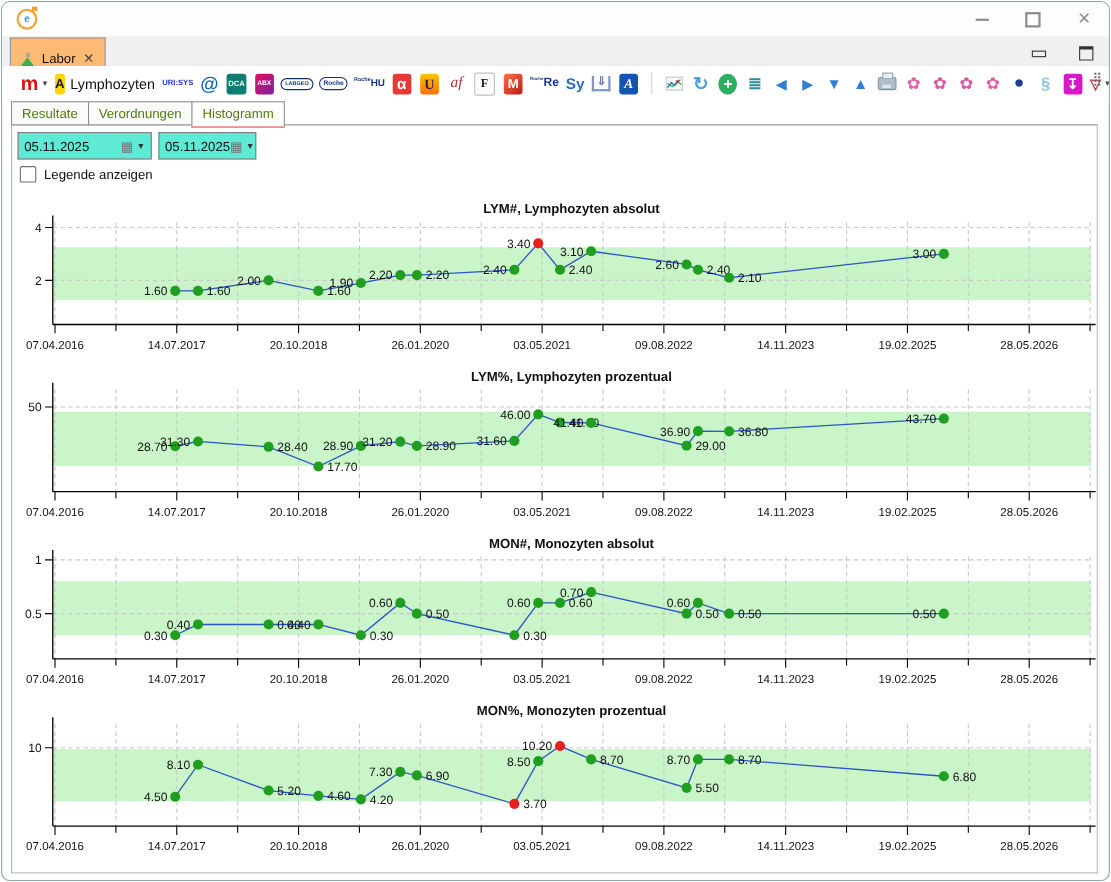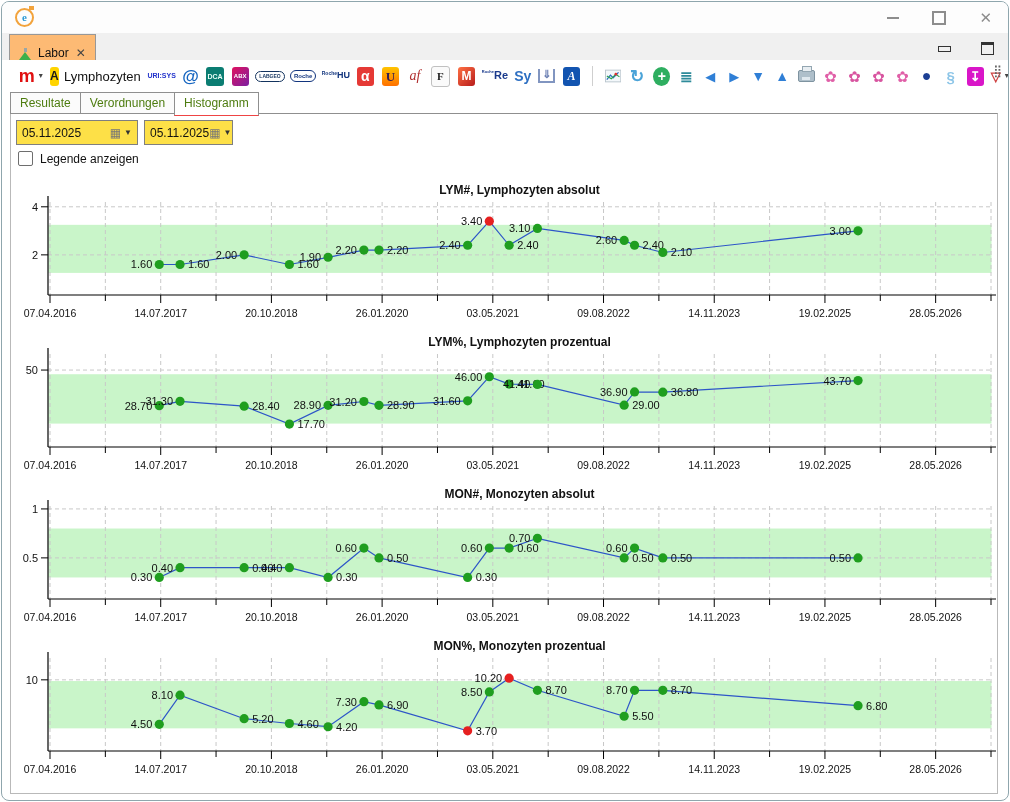--- a/index.html
+++ b/index.html
@@ -41,21 +41,21 @@
   .tray{border-bottom:2px solid #8195c0;border-left:2px solid #8195c0;border-right:2px solid #8195c0;padding:0 2px 1px 2px;}
   .overflow-grip{position:absolute;right:6px;top:62px;color:#666;font-size:12px;}
   
   .inner-tabs{position:absolute;top:90px;left:8px;display:flex;z-index:3;}
   .itab{height:20px;padding:0 9px;line-height:20px;font-size:12px;background:#fbfbfb;border:1px solid #8f8f8f;
         margin-right:-1px;color:#4d7c0f;}
   .itab.active{background:#fff;height:22px;border-bottom:1px solid #ef4444;position:relative;z-index:4;}
   .tab-panel{position:absolute;left:8px;right:10px;top:111px;bottom:6px;background:#fff;
              border:1px solid #b9b9b9;border-top:1px solid #8f8f8f;}
   
-  .date-field{position:absolute;top:118px;height:25px;border:1px solid #7f7f7f;background:#fde047;display:flex;
+  .date-field{position:absolute;top:118px;height:25px;border:1px solid #7f7f7f;background:#5eead4;display:flex;
               align-items:center;font-size:12px;color:#111;padding:0 5px;box-sizing:border-box;z-index:5;}
   .date-field .dtext{flex:1;}
   .cal-icon{color:#777;font-size:12px;margin-right:3px;}
   .dd-arrow{color:#333;font-size:8px;}
   .update-btn{position:absolute;left:236px;top:117px;height:27px;padding:0 10px;background:#fff;
               border:1px solid #333;font-size:12px;color:#111;box-sizing:border-box;z-index:5;
               font-family:"Liberation Sans",sans-serif;}
   .legend-row{position:absolute;left:16px;top:149px;display:flex;align-items:center;gap:7px;font-size:12px;color:#111;z-index:5;}
   .checkbox{width:13px;height:13px;border:1px solid #6e6e6e;background:#fff;border-radius:2px;}
   

